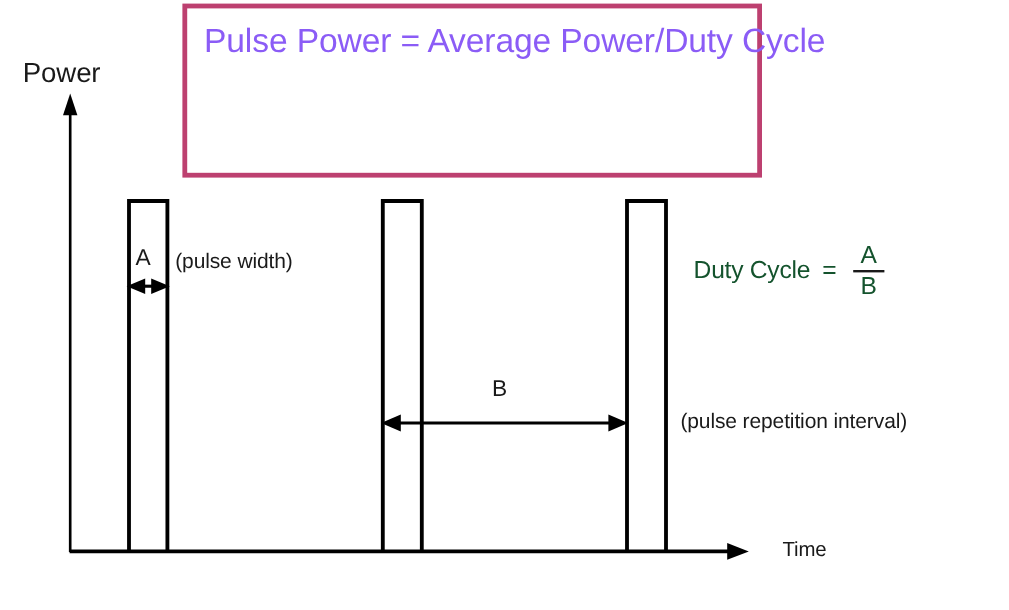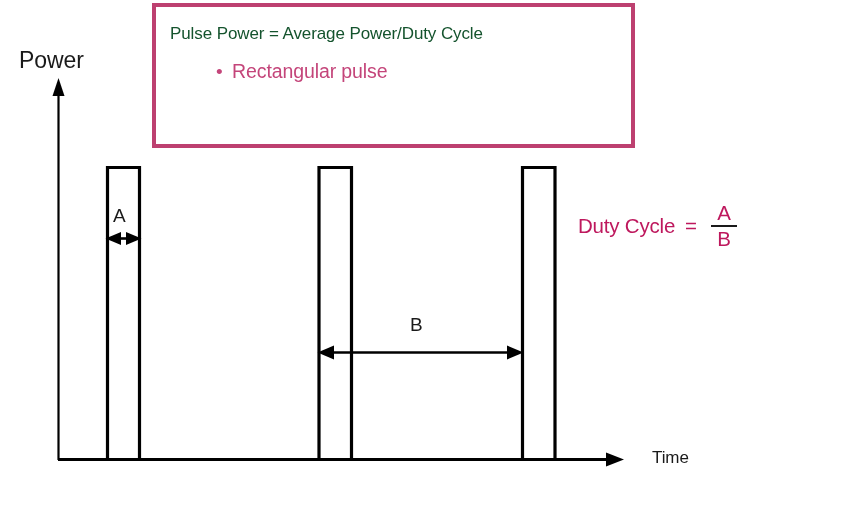--- a/index.html
+++ b/index.html
@@ -27,23 +27,23 @@
     width: 483px;
     height: 145px;
     box-sizing: border-box;
     border: 4px solid #bd4070;
     background: #ffffff;
   }
   #callout-title {
     position: absolute;
     left: 14px;
     top: 14px;
-    font-size: 17px;
+    font-size: 28px;
     line-height: 26px;
-    color: #14532d;
+    color: #8b5cf6;
     white-space: nowrap;
     letter-spacing: -0.1px;
     text-align: center;
   }
   .bullet-row {
     position: absolute;
     left: 60px;
     font-size: 19.5px;
     line-height: 24px;
     color: #c4457a;
@@ -108,21 +108,21 @@
   }
 
   
   #duty-cycle-formula {
     position: absolute;
     left: 578px;
     top: 202px;
     display: flex;
     align-items: center;
     font-size: 20.5px;
-    color: #be185d;
+    color: #14532d;
     white-space: nowrap;
     letter-spacing: -0.2px;
   }
   #duty-cycle-label { margin-right: 10px; }
   #duty-cycle-eq { margin-right: 14px; }
   #duty-fraction {
     display: inline-flex;
     flex-direction: column;
     align-items: center;
     line-height: 1.08;
@@ -173,35 +173,34 @@
     <g>
       <line x1="324" y1="352.5" x2="517" y2="352.5" stroke="#000000" stroke-width="2.6"></line>
       <polygon points="317.5,352.5 334,345.5 334,359.5" fill="#000000"></polygon>
       <polygon points="523.5,352.5 507,345.5 507,359.5" fill="#000000"></polygon>
     </g>
   </svg>
 
   <div id="callout-box">
     <div id="callout-title">Pulse Power = Average Power/Duty Cycle</div>
 
-    <div class="bullet-row" id="bullet-0">
-      <span class="bullet-dot">•</span><span>Rectangular pulse</span>
-    </div>
 
   </div>
 
   <div class="lbl" id="label-power">Power</div>
 
   <div class="lbl" id="label-time">Time</div>
 
   <div class="lbl" id="label-a">A</div>
 
+  <div class="lbl" id="label-pulse-width">(pulse width)</div>
 
   <div class="lbl" id="label-b">B</div>
 
+  <div class="lbl" id="label-pri">(pulse repetition interval)</div>
 
   <div id="duty-cycle-formula">
     <span id="duty-cycle-label">Duty Cycle</span>
     <span id="duty-cycle-eq">=</span>
     <span id="duty-fraction">
       <span id="duty-numerator">A</span>
       <span id="duty-bar"></span>
       <span id="duty-denominator">B</span>
     </span>
   </div>

